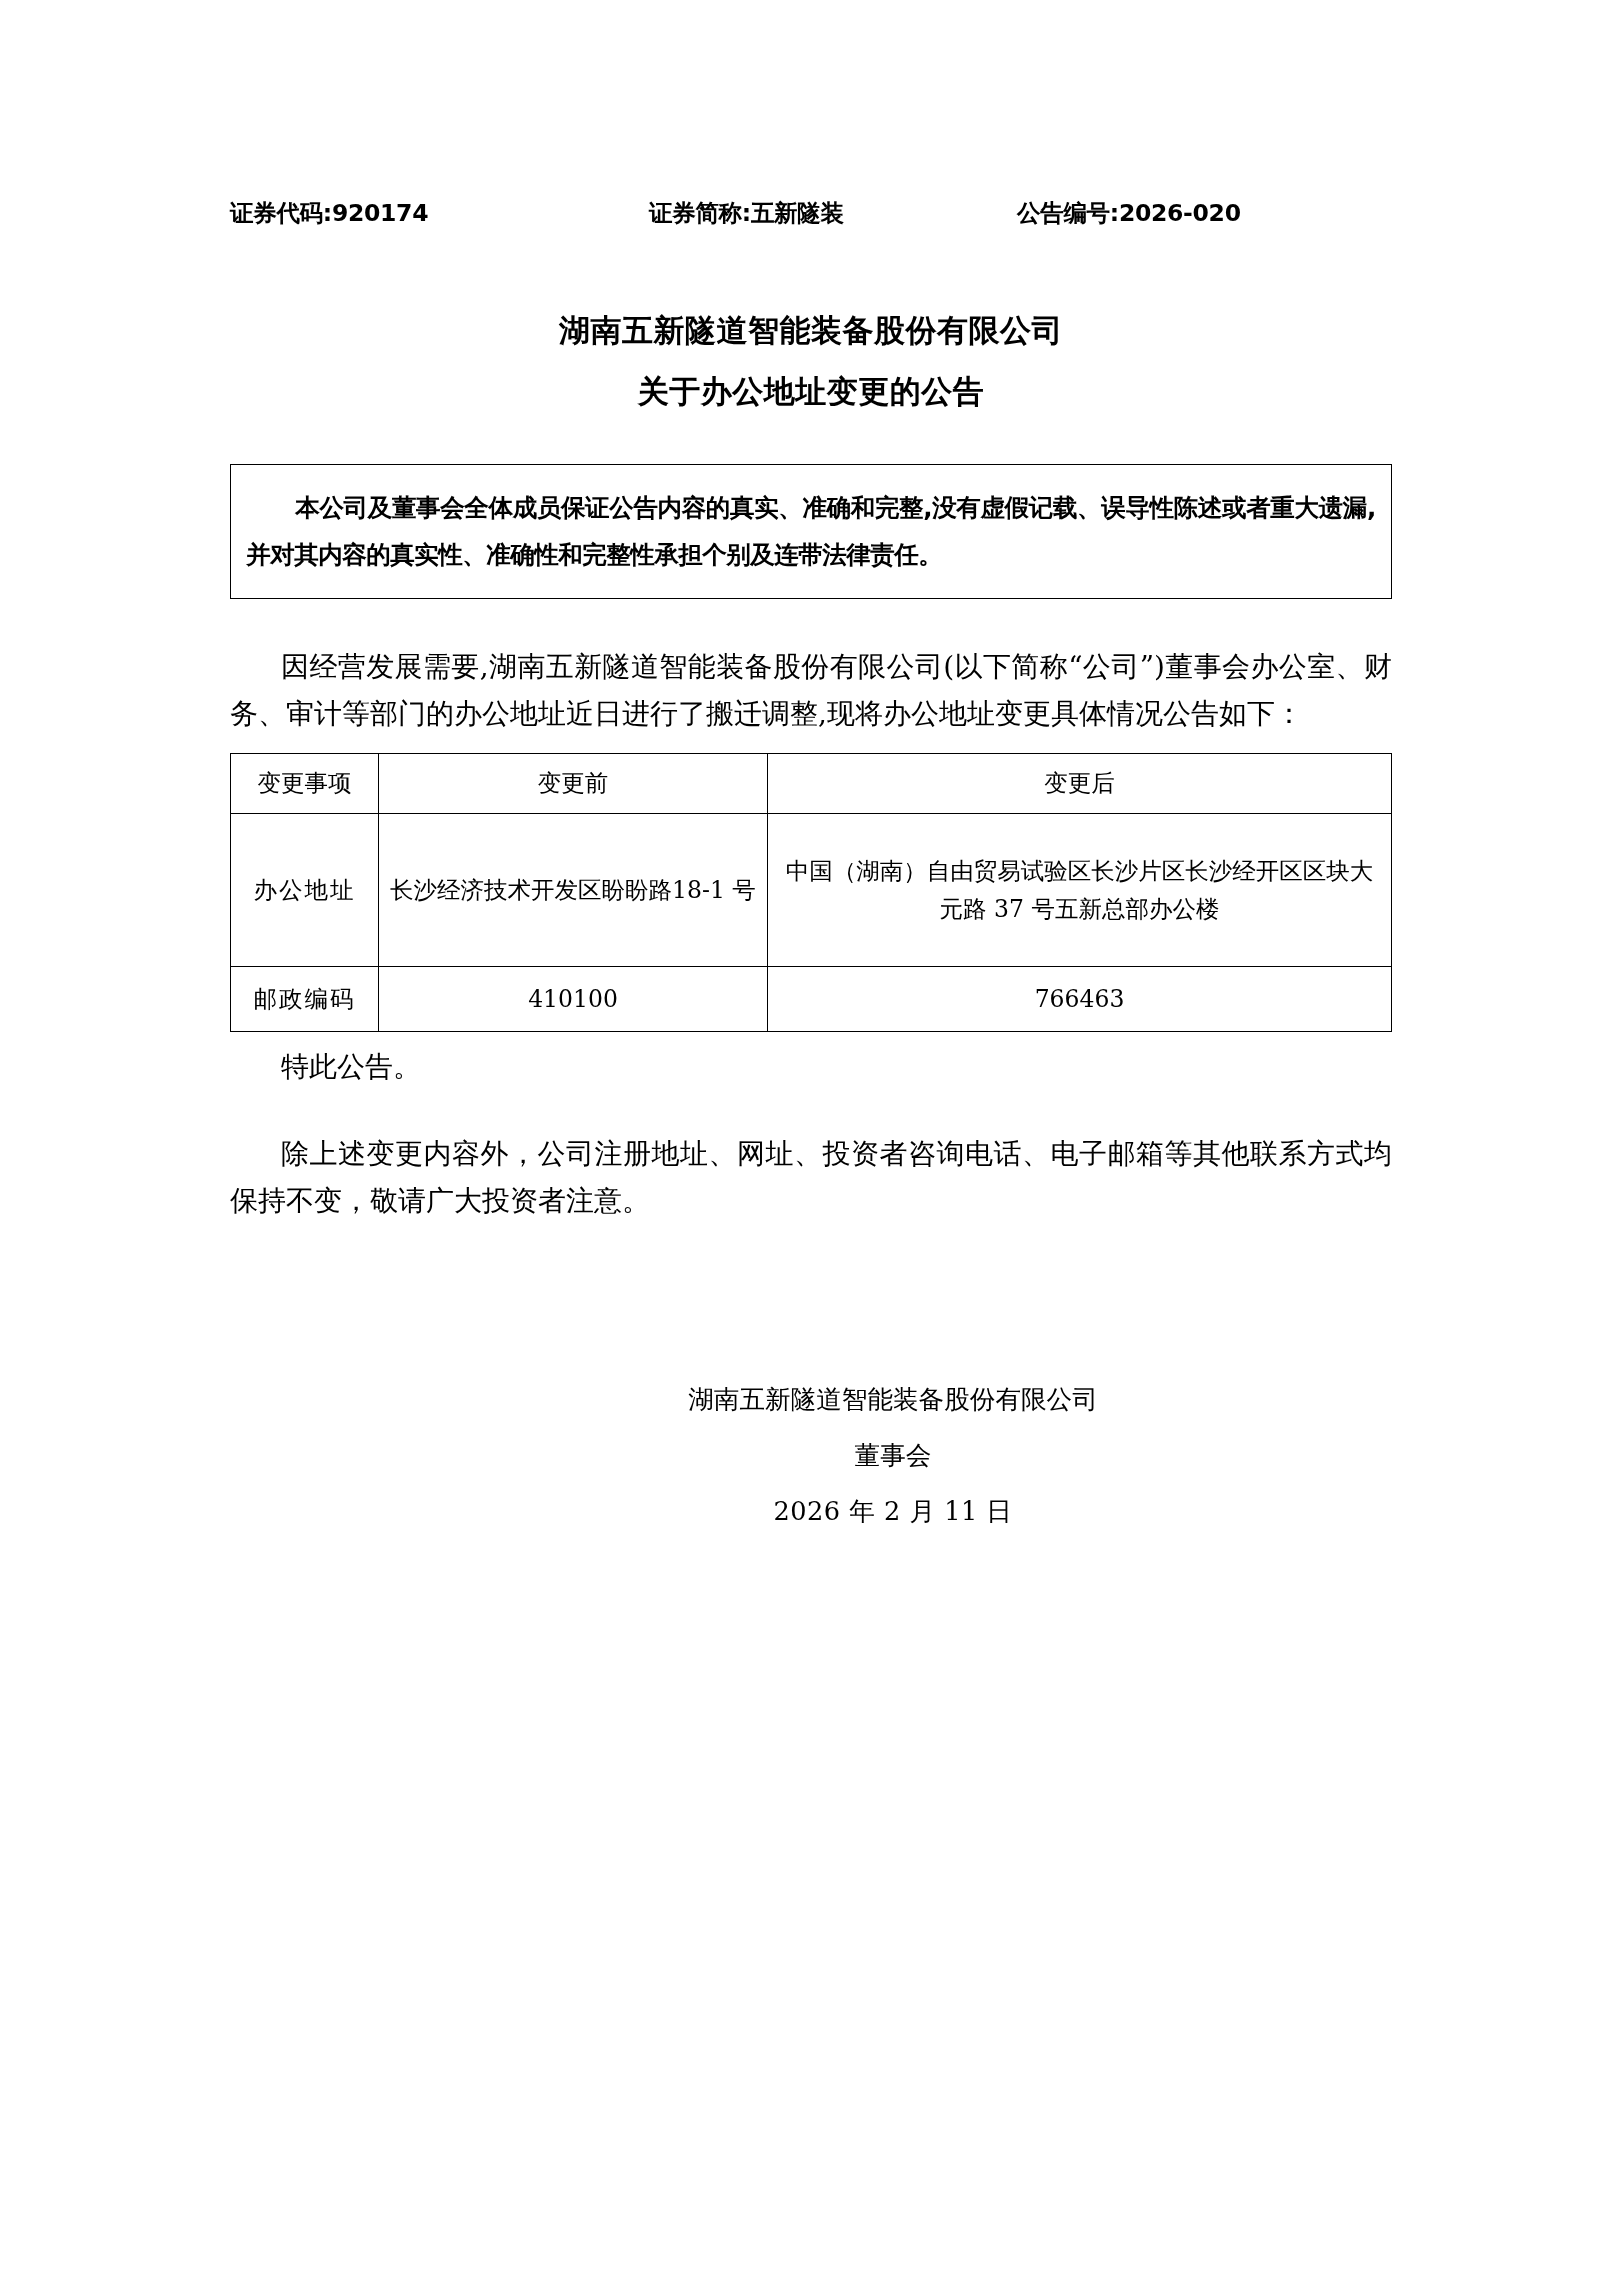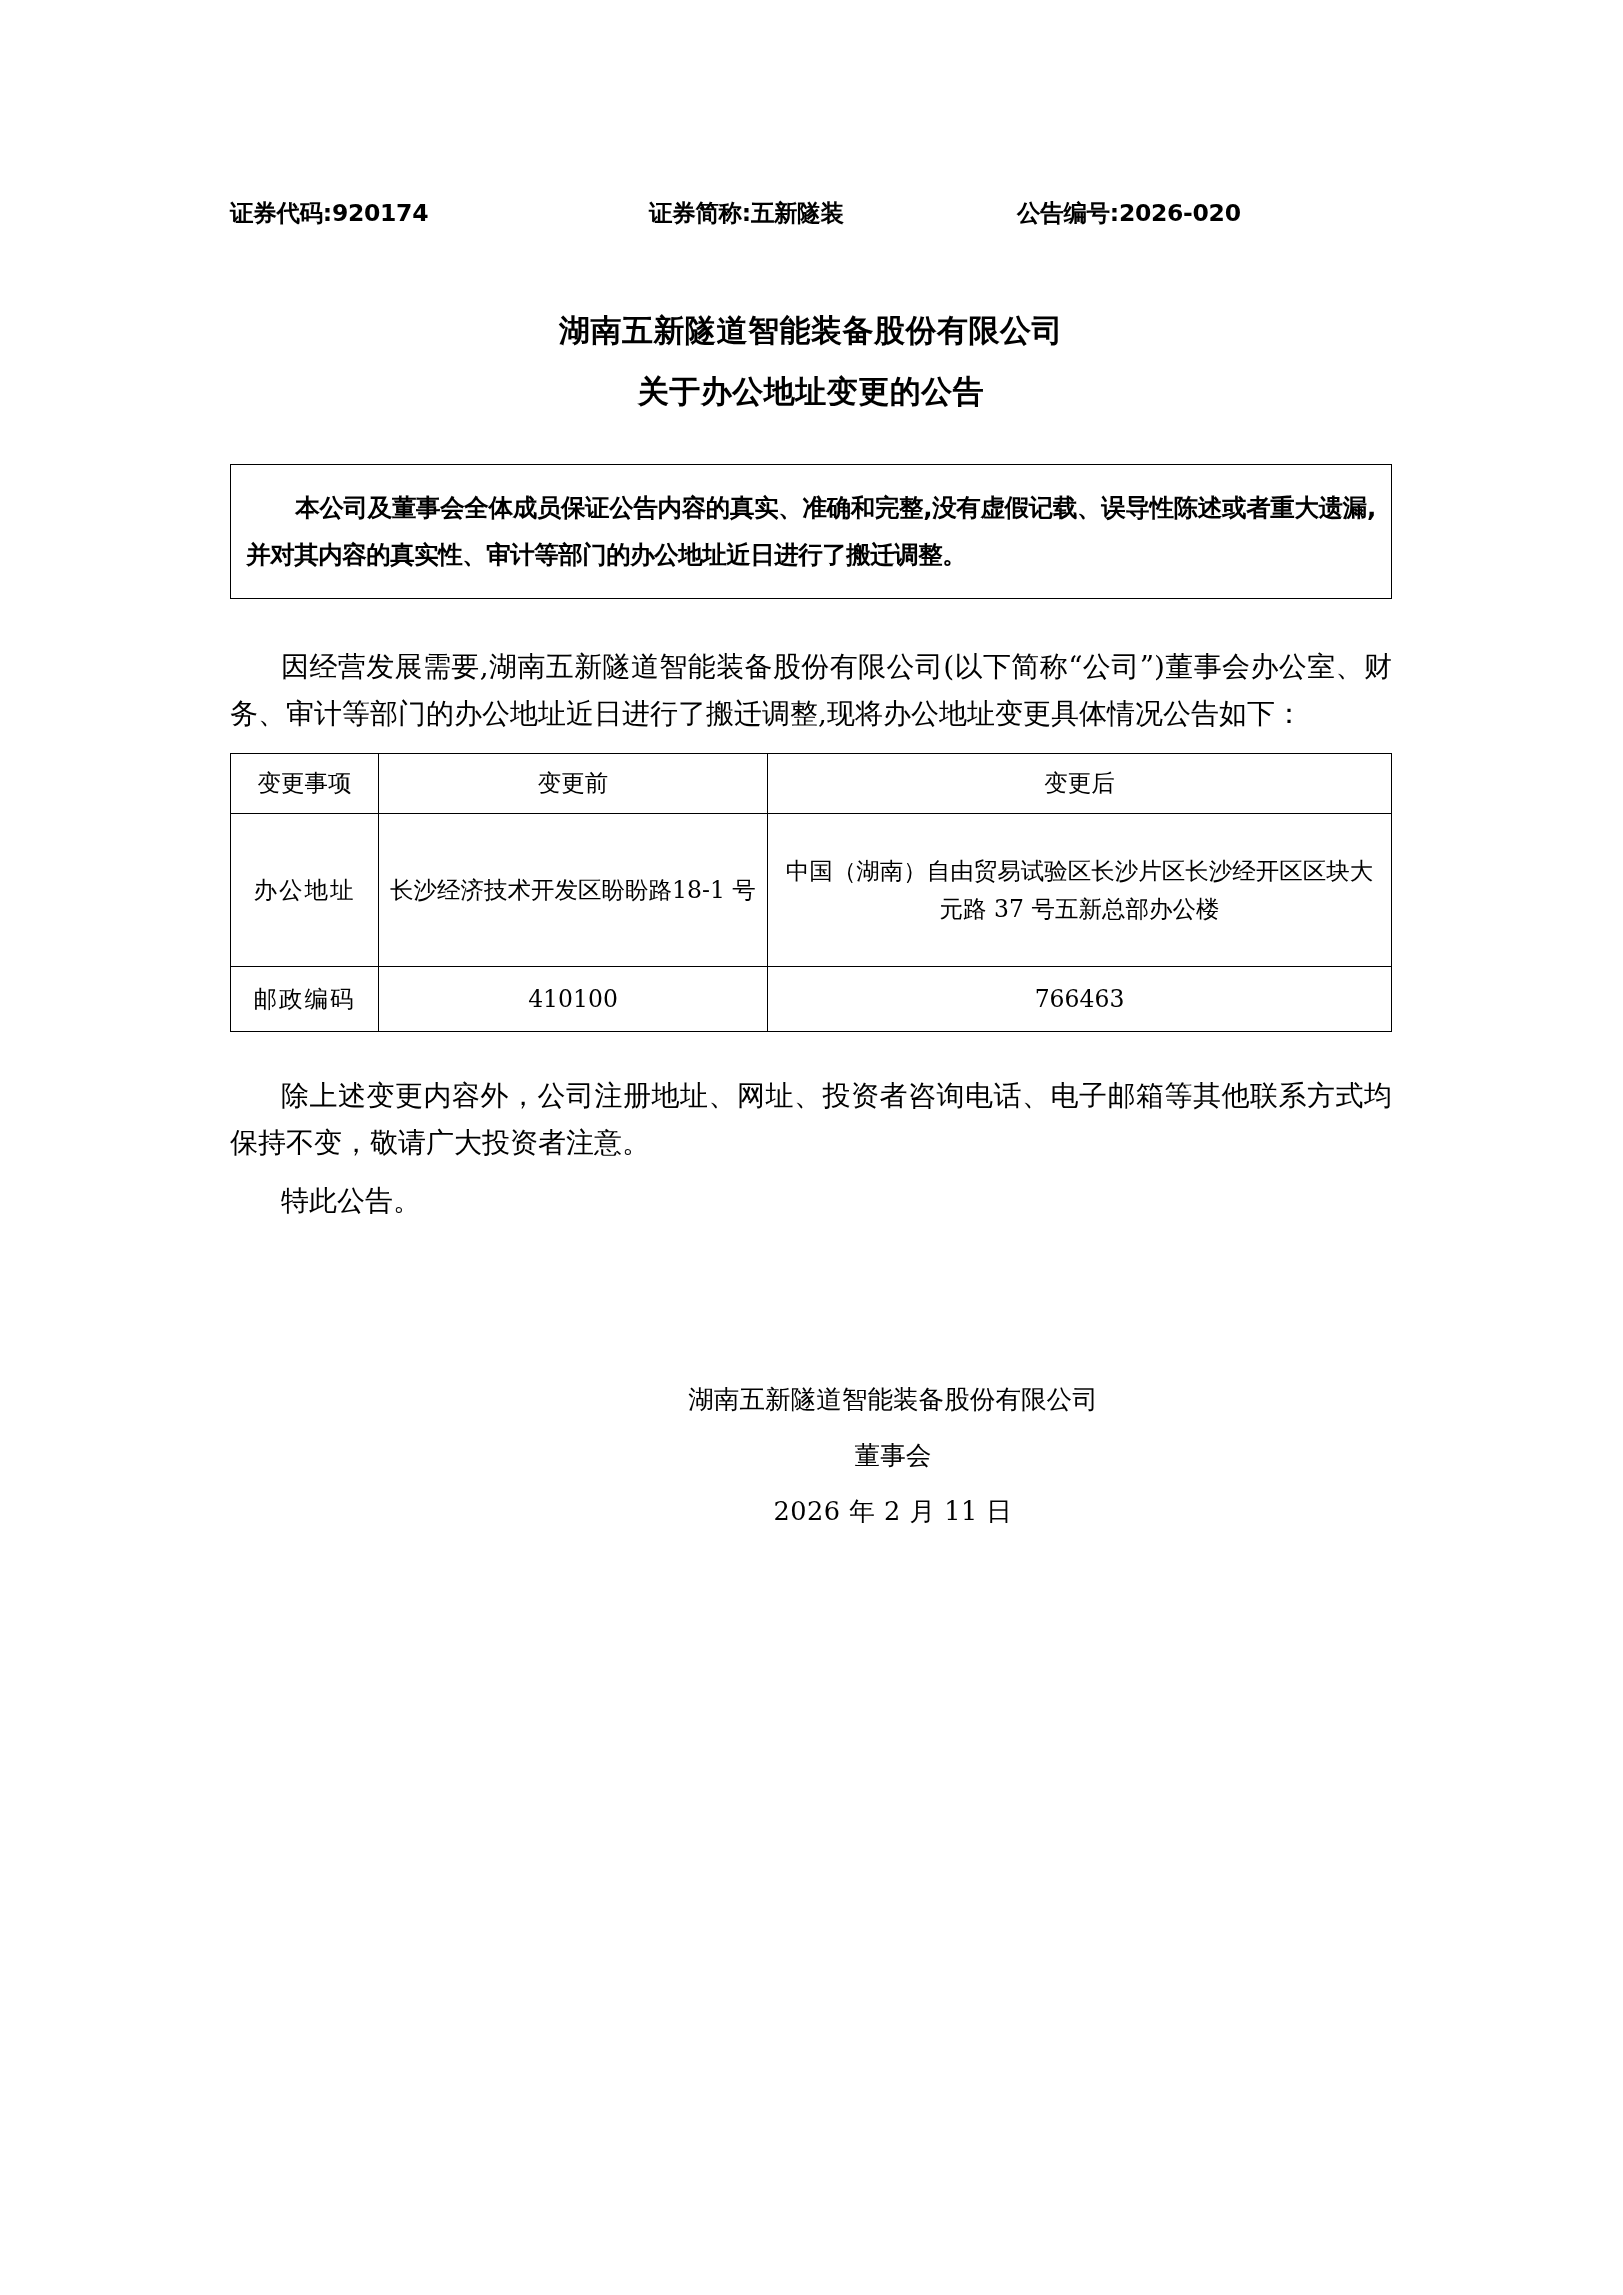--- a/index.html
+++ b/index.html
@@ -147,21 +147,21 @@
     <div class="doc-header">
       <span class="hdr-code">证券代码:920174</span>
       <span class="hdr-abbr">证券简称:五新隧装</span>
       <span class="hdr-num">公告编号:2026-020</span>
     </div>
 
     <div class="doc-title title-1">湖南五新隧道智能装备股份有限公司</div>
     <div class="doc-title title-2">关于办公地址变更的公告</div>
 
     <div class="disclaimer-box">
-      <p class="disclaimer-text">本公司及董事会全体成员保证公告内容的真实、准确和完整,没有虚假记载、误导性陈述或者重大遗漏,并对其内容的真实性、审计等部门的办公地址近日进行了搬迁调整。</p>
+      <p class="disclaimer-text">本公司及董事会全体成员保证公告内容的真实、准确和完整,没有虚假记载、误导性陈述或者重大遗漏,并对其内容的真实性、准确性和完整性承担个别及连带法律责任。</p>
     </div>
 
     <p class="body-para para-intro">因经营发展需要,湖南五新隧道智能装备股份有限公司(以下简称“公司”)董事会办公室、财务、审计等部门的办公地址近日进行了搬迁调整,现将办公地址变更具体情况公告如下：</p>
 
     <table class="change-table">
       <colgroup>
         <col class="col-item">
         <col class="col-before">
         <col class="col-after">
       </colgroup>
@@ -179,22 +179,22 @@
           <td class="cell-val">中国（湖南）自由贸易试验区长沙片区长沙经开区区块大元路 37 号五新总部办公楼</td>
         </tr>
         <tr class="row-postcode">
           <td class="cell-item">邮政编码</td>
           <td class="cell-val">410100</td>
           <td class="cell-val">766463</td>
         </tr>
       </tbody>
     </table>
 
+    <p class="body-para para-notice">特此公告。</p>
     <p class="body-para para-closing">除上述变更内容外，公司注册地址、网址、投资者咨询电话、电子邮箱等其他联系方式均保持不变，敬请广大投资者注意。</p>
-    <p class="body-para para-notice">特此公告。</p>
 
     <div class="signature-block">
       <span class="sig-line sig-company">湖南五新隧道智能装备股份有限公司</span>
       <span class="sig-line sig-board">董事会</span>
       <span class="sig-line sig-date">2026 年 2 月 11 日</span>
     </div>
 
   </div>
 </div>
 

